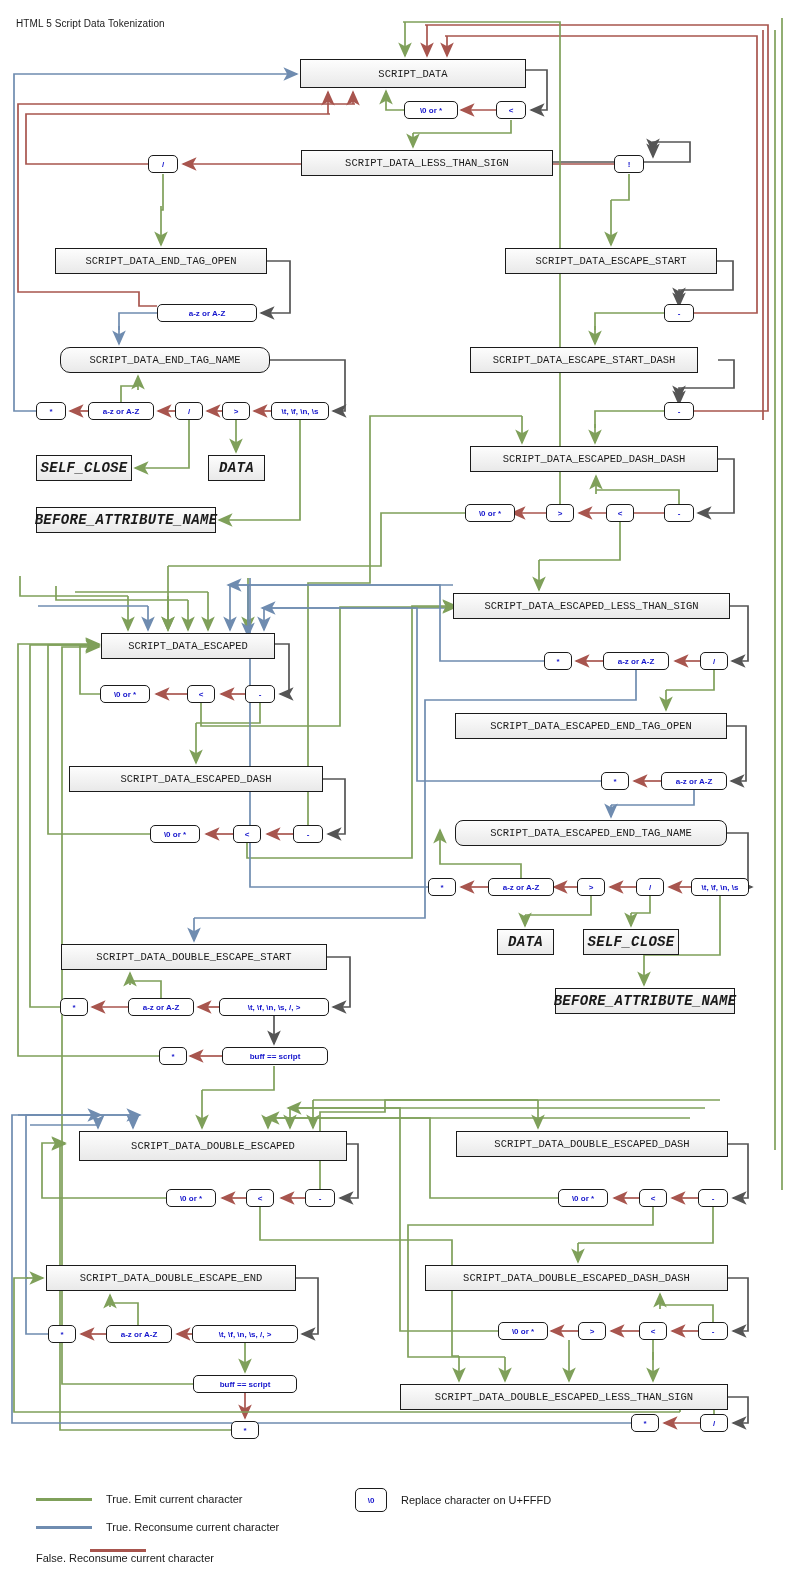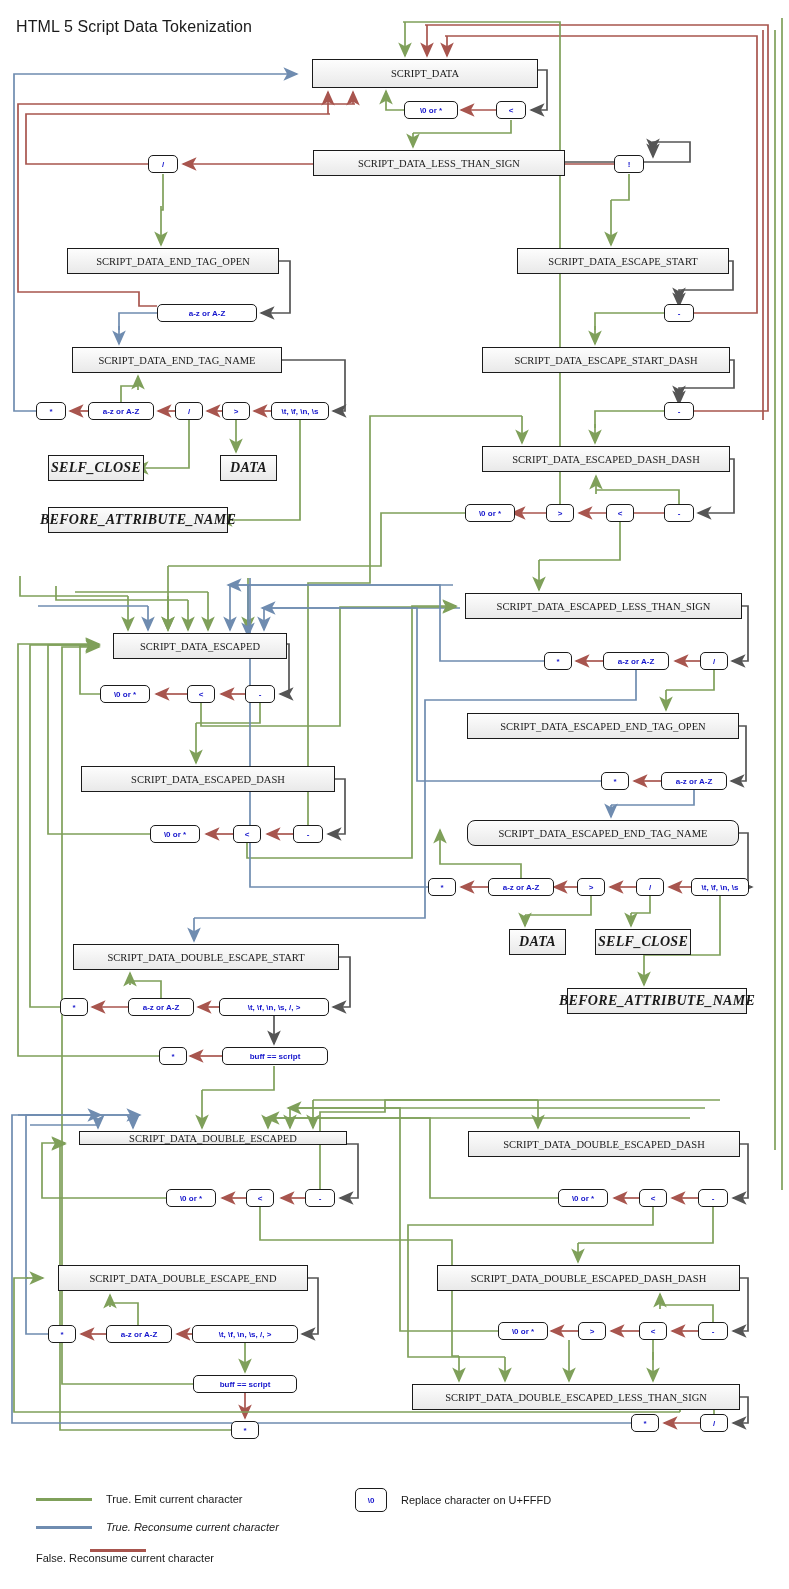--- a/index.html
+++ b/index.html
@@ -2,36 +2,35 @@
 <html><head>
 <meta charset="utf-8">
 <title>HTML 5 Script Data Tokenization</title>
 <style>
   html,body{margin:0;padding:0;background:#ffffff;}
   body{font-family:"Liberation Sans", sans-serif;}
   #canvas{position:relative;width:789px;height:1589px;background:#fff;overflow:hidden;}
   svg{position:absolute;left:0;top:0;}
   .diagram-title{
     position:absolute;left:16px;top:18px;
-    font-size:16px;color:#1a1a1a;letter-spacing:.1px;
+    font-size:10px;color:#1a1a1a;letter-spacing:.1px;
     font-family:"Liberation Sans", sans-serif;
   }
   
   .state-box{
     position:absolute;
     border:1px solid #1b1b1b;
     background:linear-gradient(to bottom,#fdfdfd 0%,#f2f2f2 55%,#e9e9e9 100%);
     color:#1a1a1a;
     font-size:10.5px;
     display:flex;align-items:center;justify-content:center;
     text-align:right;
     box-sizing:border-box;
     white-space:nowrap;
-    font-family:Liberation Serif, serif;
-    margin-left:12px;
+    font-family:Liberation Mono, monospace;
   }
   .state-box.terminal{
     font-style:italic;font-weight:bold;font-size:14px;letter-spacing:.3px;
   }
   
   .cond-chip{
     position:absolute;
     border:1px solid #1b1b1b;
     border-radius:5px;
     background:#ffffff;
@@ -360,31 +359,31 @@
 
     <path class="gp" d="M775,30 L775,1150"></path>
     <path class="gp" d="M782,18 L782,1190"></path>
     <path class="rp" d="M763,30 L763,420"></path>
   </svg>
 
   <div id="states-layer">
       <div class="state-box" style="left: 300px; top: 59px; width: 226px; height: 29px;">SCRIPT_DATA</div>
       <div class="state-box" style="left: 301px; top: 150px; width: 252px; height: 26px;">SCRIPT_DATA_LESS_THAN_SIGN</div>
       <div class="state-box" style="left: 55px; top: 248px; width: 212px; height: 26px;">SCRIPT_DATA_END_TAG_OPEN</div>
-      <div class="state-box" style="left: 60px; top: 347px; width: 210px; height: 26px;">SCRIPT_DATA_END_TAG_NAME</div>
+      <div class="state-box" style="left: 60px; top: 347px; width: 210px; height: 26px; border-radius: 10px;">SCRIPT_DATA_END_TAG_NAME</div>
       <div class="state-box" style="left: 505px; top: 248px; width: 212px; height: 26px;">SCRIPT_DATA_ESCAPE_START</div>
-      <div class="state-box" style="left: 470px; top: 347px; width: 248px; height: 26px;">SCRIPT_DATA_ESCAPE_START_DASH</div>
+      <div class="state-box" style="left: 470px; top: 347px; width: 228px; height: 26px;">SCRIPT_DATA_ESCAPE_START_DASH</div>
       <div class="state-box" style="left: 470px; top: 446px; width: 248px; height: 26px;">SCRIPT_DATA_ESCAPED_DASH_DASH</div>
       <div class="state-box" style="left: 453px; top: 593px; width: 277px; height: 26px;">SCRIPT_DATA_ESCAPED_LESS_THAN_SIGN</div>
       <div class="state-box" style="left: 101px; top: 633px; width: 174px; height: 26px;">SCRIPT_DATA_ESCAPED</div>
       <div class="state-box" style="left: 455px; top: 713px; width: 272px; height: 26px;">SCRIPT_DATA_ESCAPED_END_TAG_OPEN</div>
       <div class="state-box" style="left: 69px; top: 766px; width: 254px; height: 26px;">SCRIPT_DATA_ESCAPED_DASH</div>
       <div class="state-box" style="left: 455px; top: 820px; width: 272px; height: 26px; border-radius: 8px;">SCRIPT_DATA_ESCAPED_END_TAG_NAME</div>
       <div class="state-box" style="left: 61px; top: 944px; width: 266px; height: 26px;">SCRIPT_DATA_DOUBLE_ESCAPE_START</div>
-      <div class="state-box" style="left: 67px; top: 1131px; width: 268px; height: 14px;">SCRIPT_DATA_DOUBLE_ESCAPED</div>
+      <div class="state-box" style="left: 79px; top: 1131px; width: 268px; height: 30px;">SCRIPT_DATA_DOUBLE_ESCAPED</div>
       <div class="state-box" style="left: 456px; top: 1131px; width: 272px; height: 26px;">SCRIPT_DATA_DOUBLE_ESCAPED_DASH</div>
       <div class="state-box" style="left: 46px; top: 1265px; width: 250px; height: 26px;">SCRIPT_DATA_DOUBLE_ESCAPE_END</div>
       <div class="state-box" style="left: 425px; top: 1265px; width: 303px; height: 26px;">SCRIPT_DATA_DOUBLE_ESCAPED_DASH_DASH</div>
       <div class="state-box" style="left: 400px; top: 1384px; width: 328px; height: 26px;">SCRIPT_DATA_DOUBLE_ESCAPED_LESS_THAN_SIGN</div>
       <div class="state-box terminal" style="left: 36px; top: 455px; width: 96px; height: 26px;">SELF_CLOSE</div>
       <div class="state-box terminal" style="left: 208px; top: 455px; width: 57px; height: 26px;">DATA</div>
       <div class="state-box terminal" style="left: 36px; top: 507px; width: 180px; height: 26px;">BEFORE_ATTRIBUTE_NAME</div>
       <div class="state-box terminal" style="left: 497px; top: 929px; width: 57px; height: 26px;">DATA</div>
       <div class="state-box terminal" style="left: 583px; top: 929px; width: 96px; height: 26px;">SELF_CLOSE</div>
       <div class="state-box terminal" style="left: 555px; top: 988px; width: 180px; height: 26px;">BEFORE_ATTRIBUTE_NAME</div>
@@ -447,21 +446,21 @@
       <div class="cond-chip" style="left: 700px; top: 1414px; width: 28px; height: 18px;">/</div>
     </div>
 
   <div class="legend">
 
     <div class="legend-row" style="left:36px;top:8px;">
       <span class="legend-swatch" style="background: rgb(127, 160, 90);"></span>
       <span class="legend-text">True. Emit current character</span>
     </div>
 
-    <div class="legend-row" style="left:36px;top:36px;font-style:italic;">
+    <div class="legend-row" style="left:36px;top:36px;">
       <span class="legend-swatch" style="background: rgb(111, 140, 176);"></span>
       <span class="legend-text">True. Reconsume current character</span>
     </div>
 
     <div class="legend-row" style="left:36px;top:64px;flex-direction:column;">
       <span class="legend-swatch" style="background: rgb(168, 85, 78);"></span>
       <span class="legend-text">False. Reconsume current character</span>
     </div>
 
     <div class="legend-row" style="left:355px;top:3px;">

